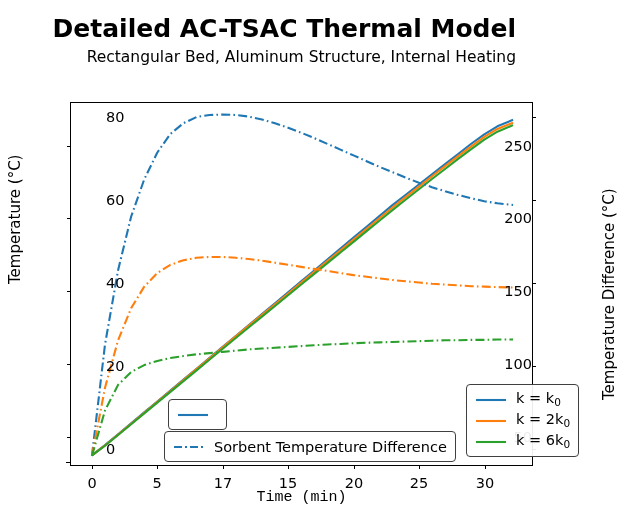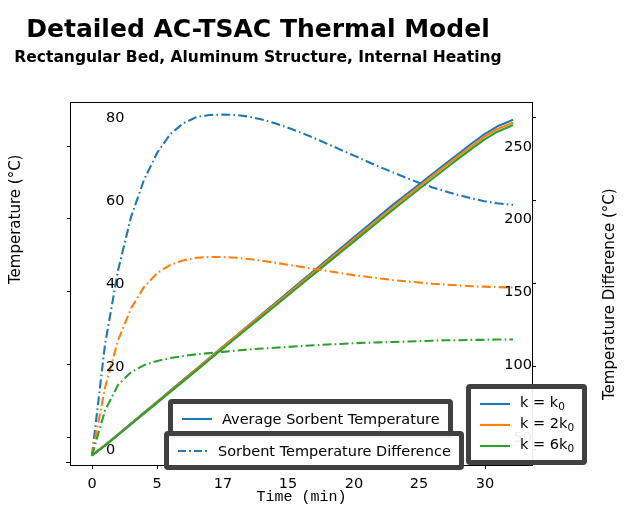--- a/index.html
+++ b/index.html
@@ -4,27 +4,27 @@
 <style>
   html,body{margin:0;padding:0;}
   body{
     width:626px;height:524px;background:#ffffff;overflow:hidden;
     font-family:"DejaVu Sans","Liberation Sans",sans-serif;
     -webkit-font-smoothing:antialiased;
   }
   #figure{position:relative;width:626px;height:524px;}
 
   
-  #title-block{position:absolute;left:0;top:0;width:516px;text-align:center;}
+  #title-block{position:absolute;left:0;top:0;width:516px;text-align:right;}
   #chart-title{
     font-size:25px;font-weight:bold;color:#000;letter-spacing:0px;
     margin-top:14px;line-height:30px;
   }
   #chart-subtitle{
-    font-size:15.5px;font-weight:bold;color:#000;
+    font-size:15.5px;font-weight:normal;color:#000;
     margin-top:3px;line-height:20px;
   }
 
   
   #axes{
     position:absolute;left:70px;top:102px;width:463px;height:364px;
     box-sizing:border-box;border:1.1px solid #000;background:#fff;
   }
   #plot-svg{position:absolute;left:0;top:0;width:463px;height:364px;display:block;}
 
@@ -50,21 +50,21 @@
     transform-origin:0 0;transform:rotate(-90deg);white-space:nowrap;
   }
   #xlabel{
     position:absolute;left:0;top:489px;width:603px;text-align:center;
     font-size:15px;color:#000;font-family:Liberation Mono, monospace;
   }
 
   
   .legend-box{
     position:absolute;box-sizing:border-box;
-    border:5px solid #404040;border-radius:4px;background:rgba(255,255,255,0.92);
+    border:1px solid #404040;border-radius:4px;background:rgba(255,255,255,0.92);
     padding:4px 8px;
   }
   .legend-row{display:flex;align-items:center;height:21px;}
   .legend-swatch{width:32px;height:14px;margin-right:9px;flex:none;}
   .legend-swatch svg{display:block;}
   .legend-text{font-size:14.5px;color:#000;white-space:nowrap;line-height:14px;}
   #legend-color{left:466px;top:384px;}
   .sub{font-size:10.5px;vertical-align:-3px;}
 </style>
 </head>
@@ -134,21 +134,20 @@
   <div id="ylabel-right">Temperature Difference (°C)</div>
   <div id="xlabel">Time (min)</div>
 
   <div class="legend-box" id="legend-style-1" style="left:168px;top:399px;">
     <div class="legend-row">
       <span class="legend-swatch">
         <svg width="32" height="14" viewBox="0 0 32 14">
             <line x1="1" y1="7" x2="31" y2="7" stroke="#1f77b4" stroke-width="2.1"></line>
           </svg>
       </span>
-      <span class="legend-text">Average Sorbent Temperature</span>
     </div>
   </div>
 
   <div class="legend-box" id="legend-style-2" style="left:164px;top:431px;">
     <div class="legend-row">
       <span class="legend-swatch">
         <svg width="32" height="14" viewBox="0 0 32 14">
             <line x1="1" y1="7" x2="31" y2="7" stroke="#1f77b4" stroke-width="2.1" stroke-dasharray="8 3 2 3"></line>
           </svg>
       </span>

